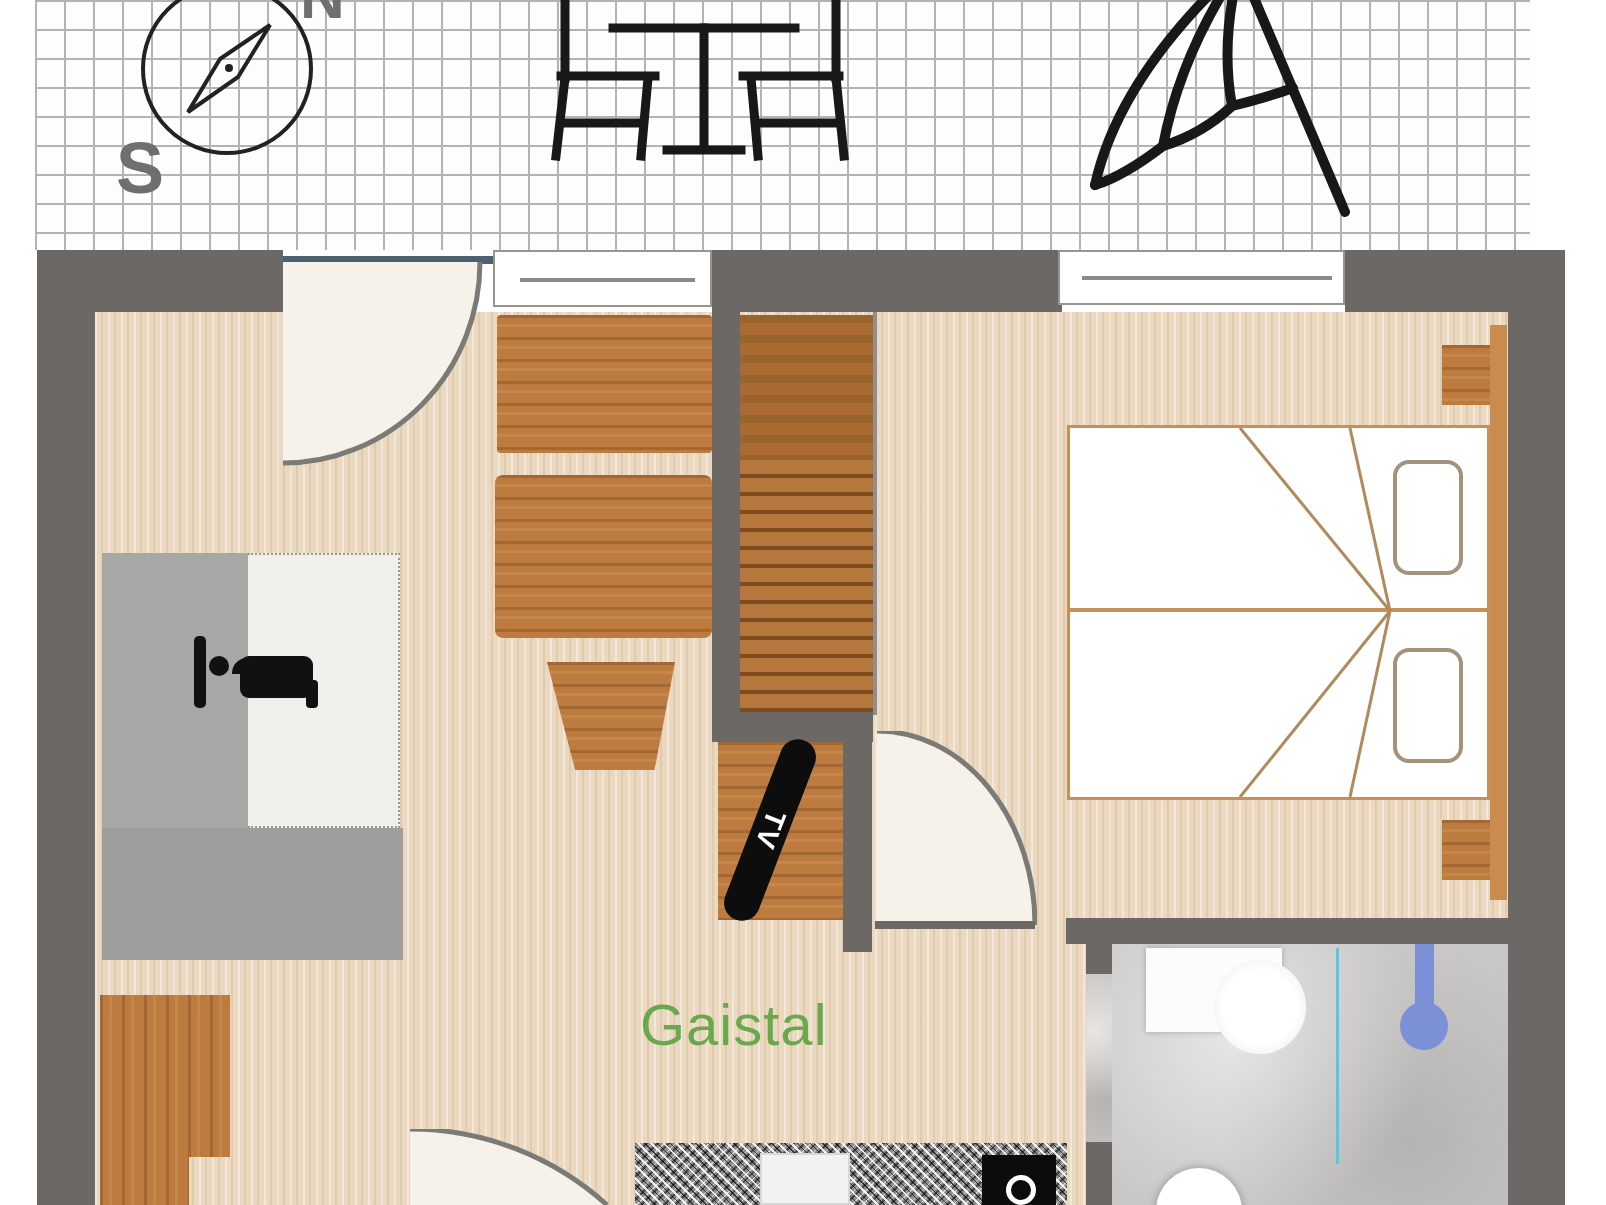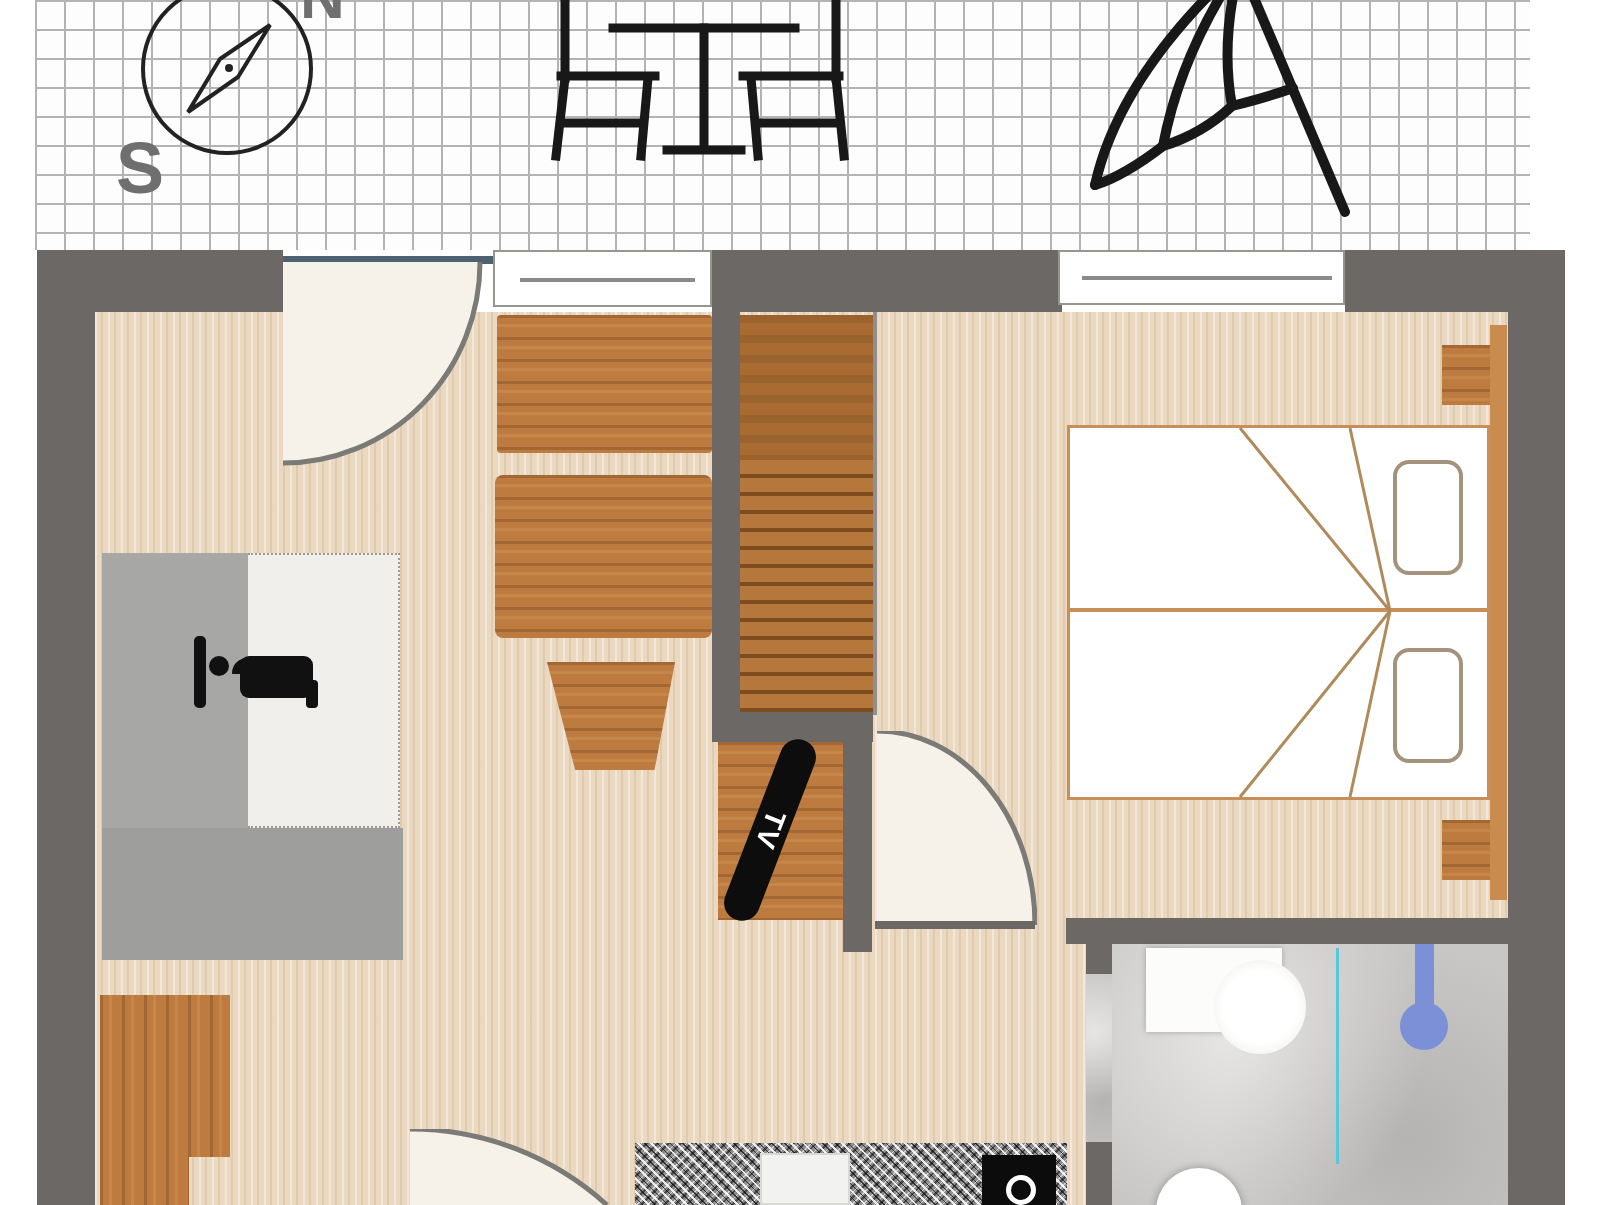--- a/index.html
+++ b/index.html
@@ -209,14 +209,15 @@
        border:2px solid #d8d8d4;box-sizing:border-box;"></div>
   <div class="abs" style="left:982px;top:1155px;width:74px;height:50px;background:#0c0c0c;"></div>
   <div class="abs" style="left:1006px;top:1175px;width:30px;height:30px;border:5px solid #ffffff;
        border-radius:50%;box-sizing:border-box;"></div>
 
   <svg class="abs" style="left:410px;top:1129px;" width="200" height="76" viewBox="0 0 200 76">
     <path d="M 0,0 A 293 293 0 0 1 197,76 L 0,76 Z" fill="#f7f2e9"></path>
     <path d="M 0,0 A 293 293 0 0 1 197,76" fill="none" stroke="#7a7a76" stroke-width="5"></path>
   </svg>
 
+  <div class="abs gaistal" style="left:640px;top:996px;">Gaistal</div>
 
 </div>
 
 </body></html>

